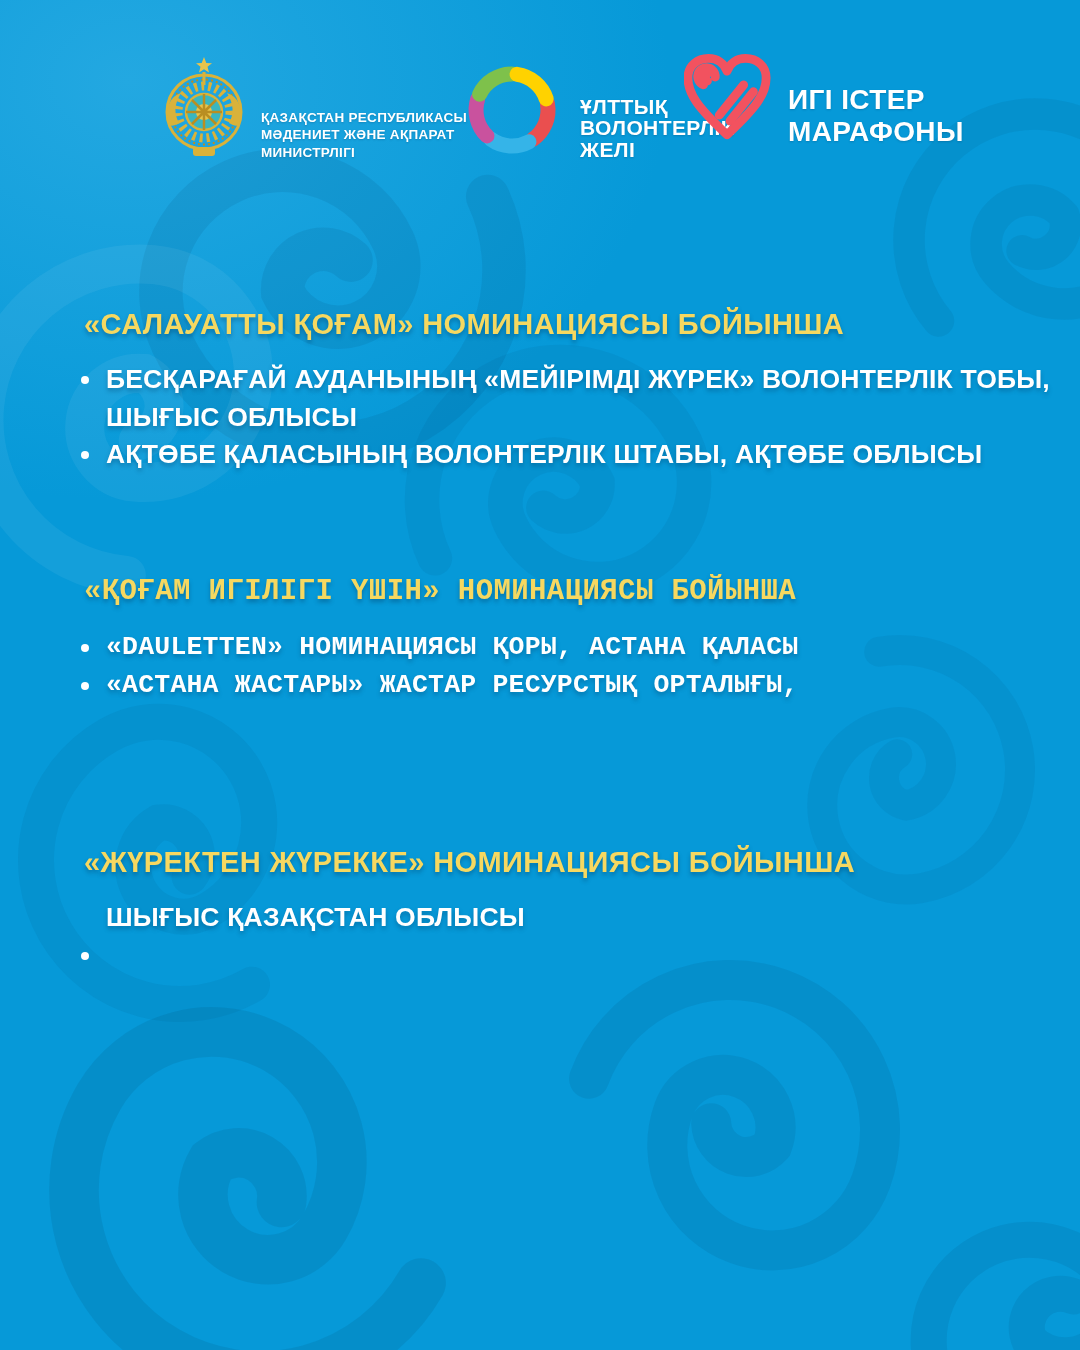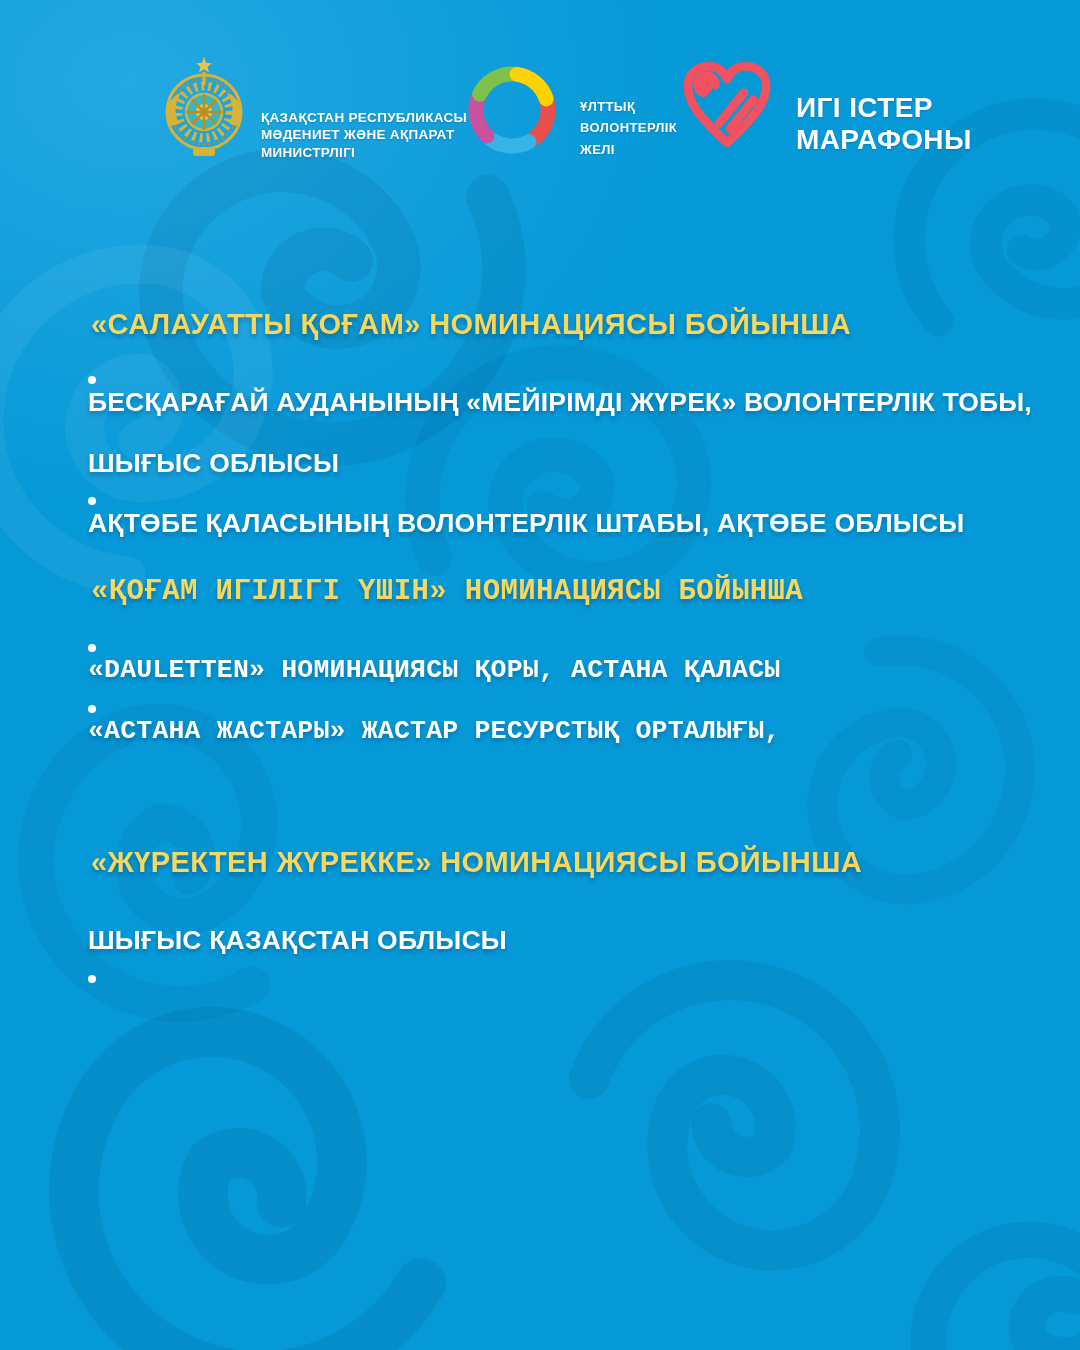--- a/index.html
+++ b/index.html
@@ -10,34 +10,34 @@
       #0699d8;
     font-family:"Liberation Sans", sans-serif;
   }
   .ornaments{position:absolute; inset:0; pointer-events:none;}
 
   
   .header{position:absolute; left:0; top:0; width:100%; height:200px;}
   .logo-group{position:absolute; display:flex; align-items:flex-end;}
   .logo-text{color:#fff; font-weight:700; text-shadow:0 1px 2px rgba(0,50,90,.25); white-space:nowrap;}
   .ministry-text{font-size:13.5px; line-height:17.5px; letter-spacing:.3px;}
-  .network-text{font-size:13px; line-height:21.5px; letter-spacing:.4px;}
+  .network-text{font-size:21px; line-height:21.5px; letter-spacing:.4px;}
   .marathon-text{font-size:28px; line-height:32px; letter-spacing:.4px; font-weight:700;}
 
   
-  .nom-section{position:absolute; left:16px; width:936px;}
+  .nom-section{position:absolute; left:9px; width:936px;}
   .sec-1{top:307px;} .sec-2{top:575px;font-family:Liberation Mono, monospace;} .sec-3{top:845px;}
   .heading{
     margin:0; padding:0 60px 0 75px;
     color:#f6d860; font-size:29px; font-weight:700; letter-spacing:.4px;
     line-height:34px; white-space:nowrap;
     text-shadow:0 3px 4px rgba(0,55,95,.40);
   }
   .items{list-style:none; margin:20px 0 0 0; padding:0 40px 0 72px;}
-  .line{display:flex; align-items:flex-start; line-height:37.5px;flex-direction:column;}
+  .line{display:flex; align-items:flex-start; line-height:37.5px;}
   .dot{flex:none; width:8px; height:8px; border-radius:50%; background:#fff; margin:15px 17px 0 0;}
   .line.cont .dot{background:transparent;}
   .txt{
     color:#fff; font-size:26.5px; font-weight:700; letter-spacing:.2px; white-space:nowrap;
     text-shadow:0 3px 4px rgba(0,55,95,.35);
   }
 </style>
 </head>
 <body>
 
@@ -93,21 +93,21 @@
           <path d="M 5.01 -35.65 A 36 36 0 0 1 34.24 -11.12" stroke="#ffd200"></path>
         </g>
       </svg>
       <div class="logo-text network-text" style="margin-left:18px;">
         <div>ҰЛТТЫҚ</div>
         <div>ВОЛОНТЕРЛІК</div>
         <div>ЖЕЛІ</div>
       </div>
     </div>
 
-    <div class="logo-group" style="left:684px; top:62px;gap:8px;">
+    <div class="logo-group" style="left:684px; top:54px;">
       <svg width="88" height="94" viewBox="0 0 90 95">
         <g fill="none" stroke="#f2525f" stroke-width="9" stroke-linecap="round" stroke-linejoin="round">
           <path d="M 44 82 C 14 54 4 40 4 24 C 4 11 14 4 25 4 C 34 4 41 9 44 17 C 47 9 54 4 63 4 C 74 4 84 11 84 24 C 84 40 74 54 44 82 Z"></path>
           <path d="M 20 31 a 9 9 0 1 1 12 -8 a 5 5 0 1 0 -8 4"></path>
           <path d="M 36 62 L 61 31"></path>
           <path d="M 47 68 L 71 38"></path>
         </g>
       </svg>
       <div class="logo-text marathon-text" style="margin-left:16px;">
         <div>ИГІ ІСТЕР</div>

